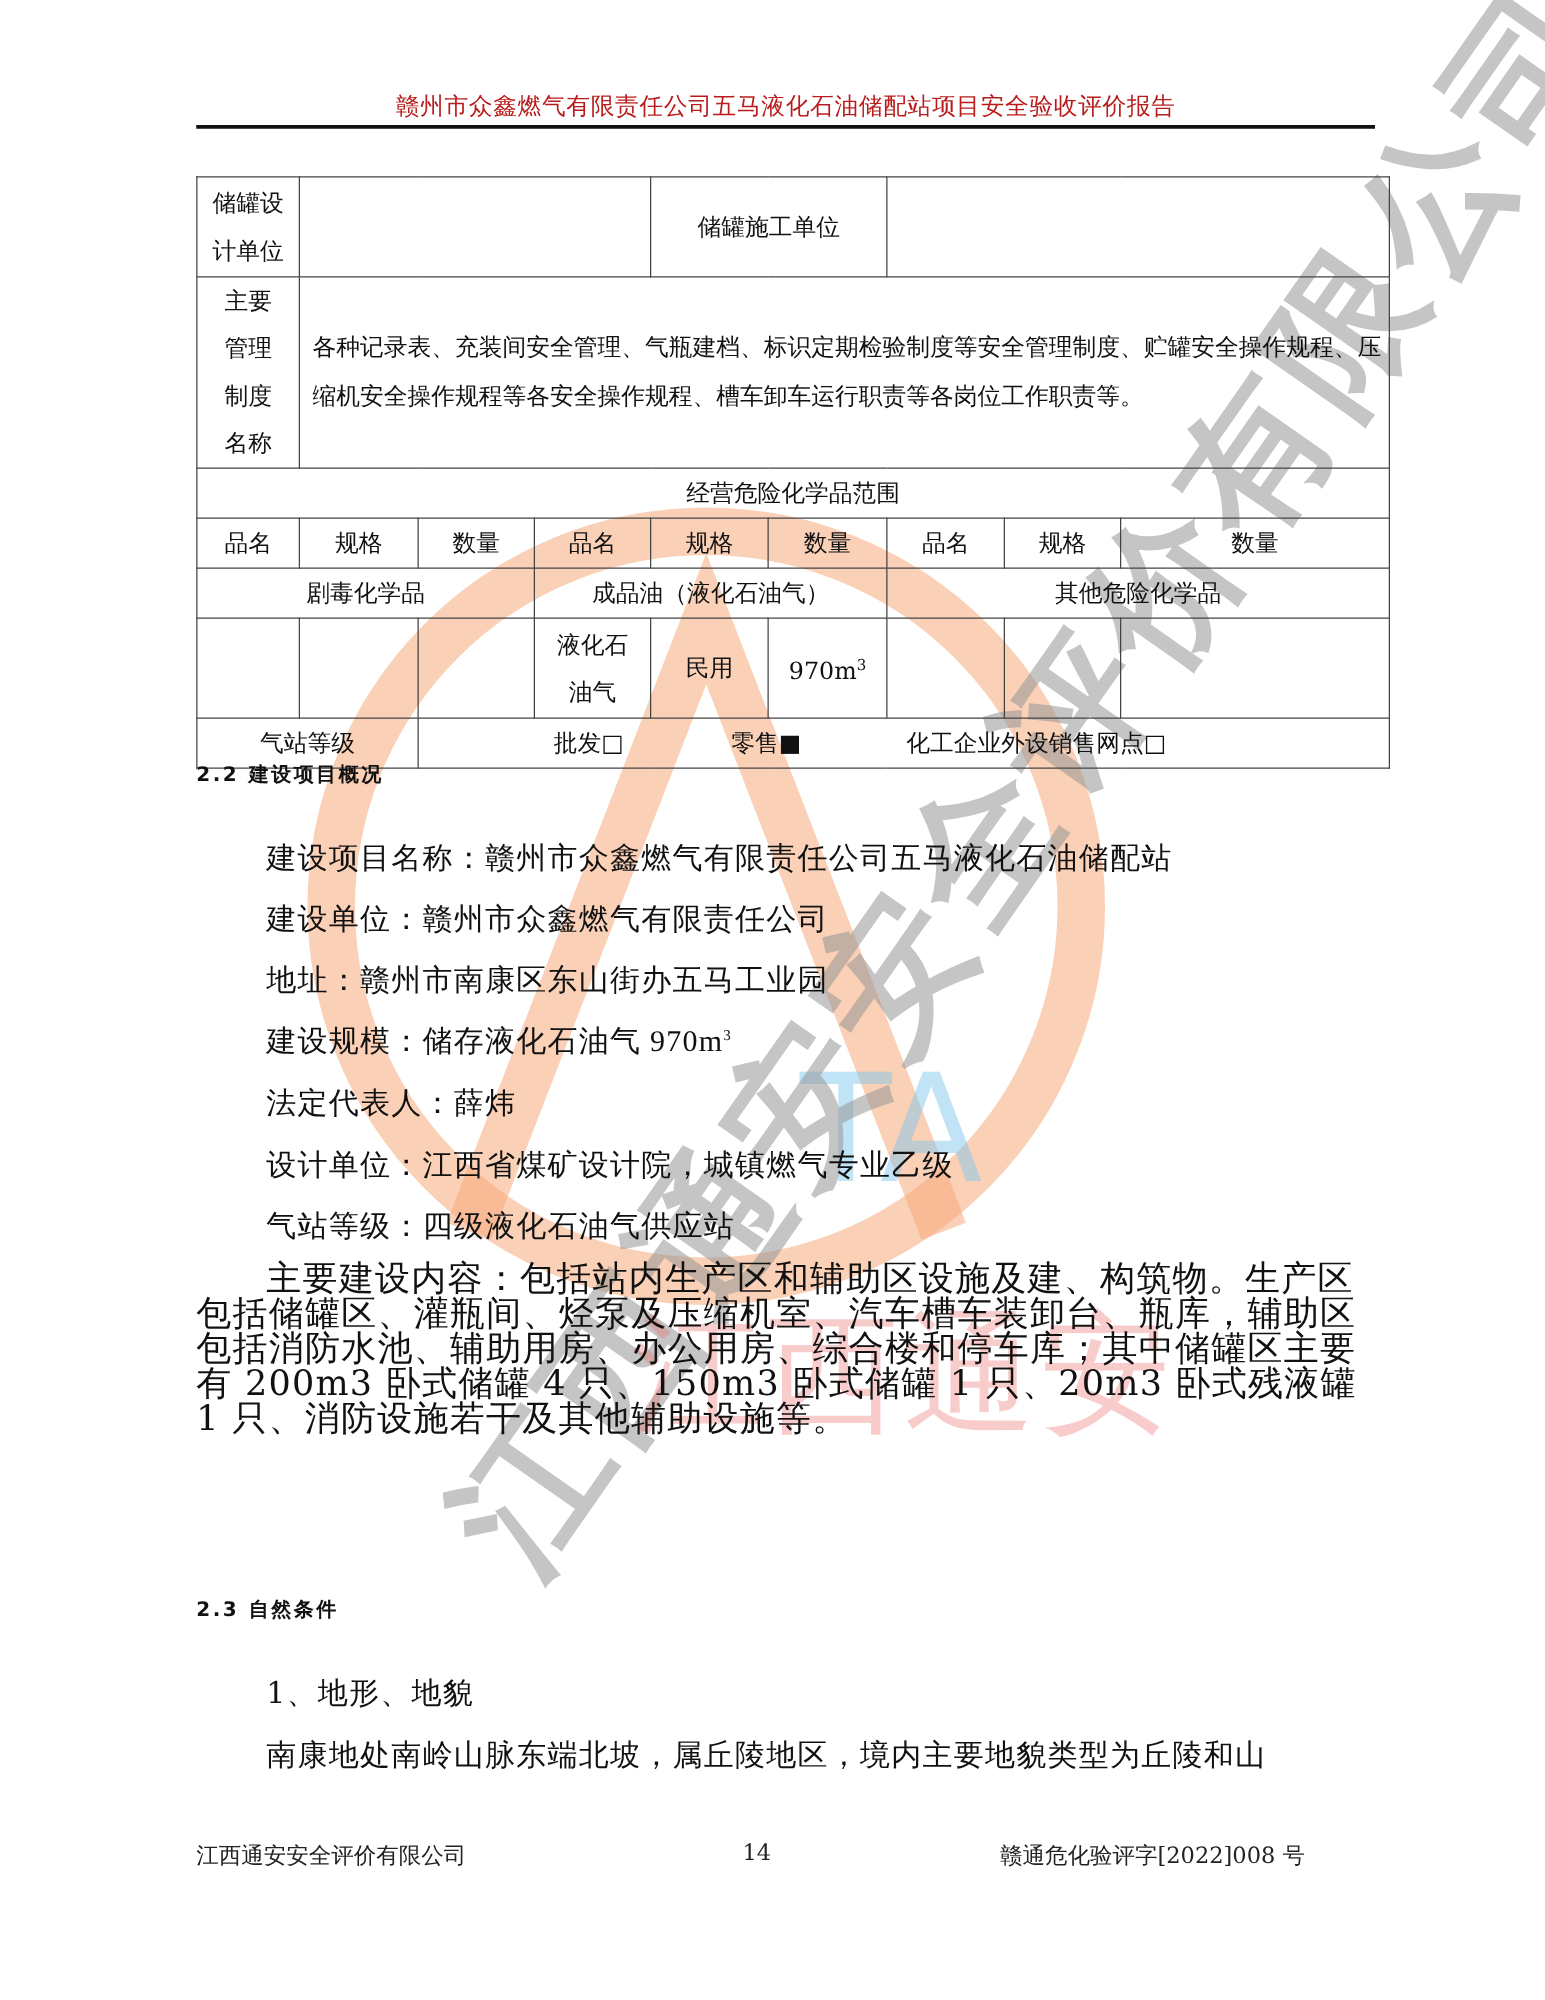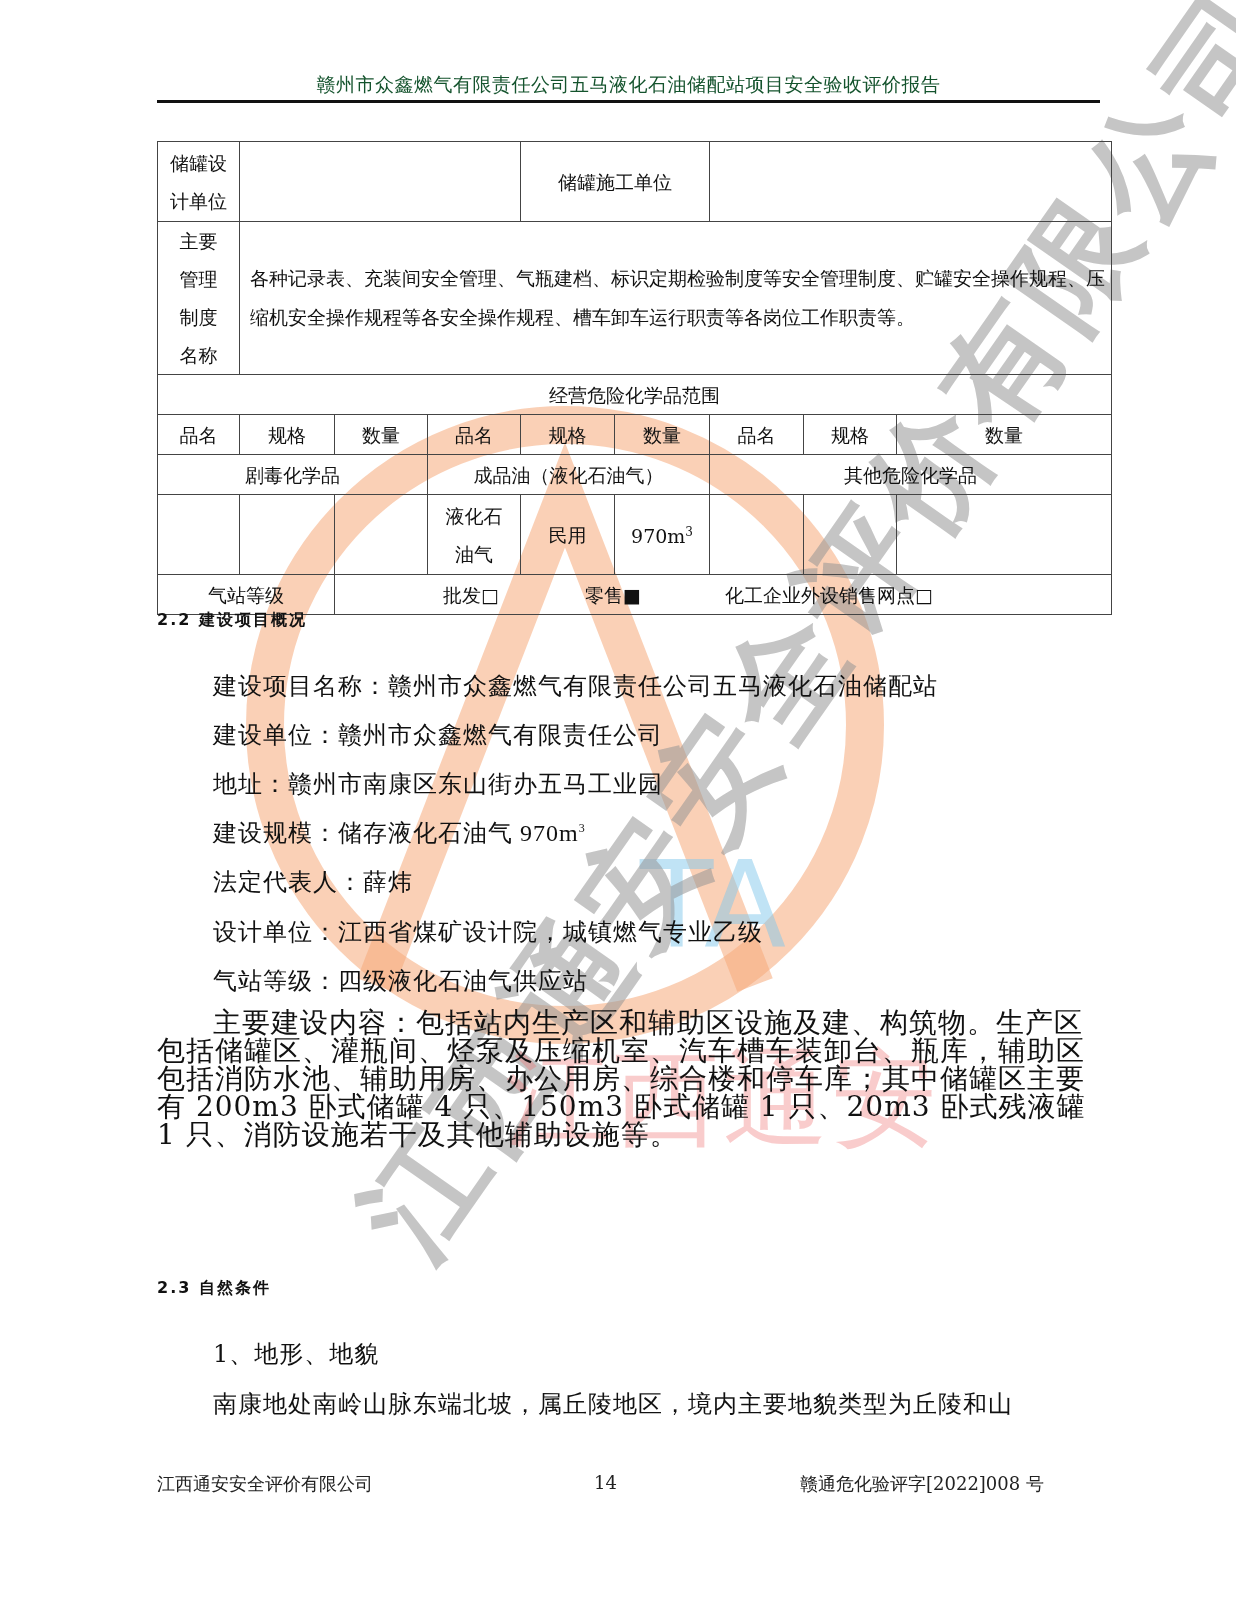--- a/index.html
+++ b/index.html
@@ -16,21 +16,21 @@
     letter-spacing:6px; z-index:0; pointer-events:none; }
   .wm-text-red { position:absolute; left:505px; top:1030px; font-family:"DejaVu Sans",sans-serif;
     font-size:105px; font-weight:normal; color:rgba(238,110,110,0.35); letter-spacing:4px;
     z-index:0; pointer-events:none; white-space:nowrap; }
   .wm-ta { position:absolute; left:640px; top:835px; font-family:"DejaVu Sans",sans-serif;
     font-size:120px; color:rgba(130,200,235,0.5); z-index:0; pointer-events:none; }
 
   .content { position:relative; z-index:1; }
 
   .hdr { position:absolute; left:157px; top:72px; width:943px; text-align:center;
-         font-size:19px; color:#14532d; letter-spacing:0.5px; }
+         font-size:19px; color:#b91c1c; letter-spacing:0.5px; }
   .hdr-rule { position:absolute; left:157px; top:100px; width:943px; height:3px; background:#111; }
 
   table.info { position:absolute; left:157px; top:141px; width:954px; border-collapse:collapse;
                font-size:19px; table-layout:fixed; }
   table.info td { border:1px solid #444; text-align:center; vertical-align:middle; padding:0 6px;
                   line-height:38px; background:transparent; }
   table.info td.left { text-align:left; padding-left:10px; line-height:39px; }
 
   .h2 { position:absolute; left:157px; font-family:"DejaVu Sans",sans-serif; font-weight:bold;
         font-size:16px; letter-spacing:2px; }

